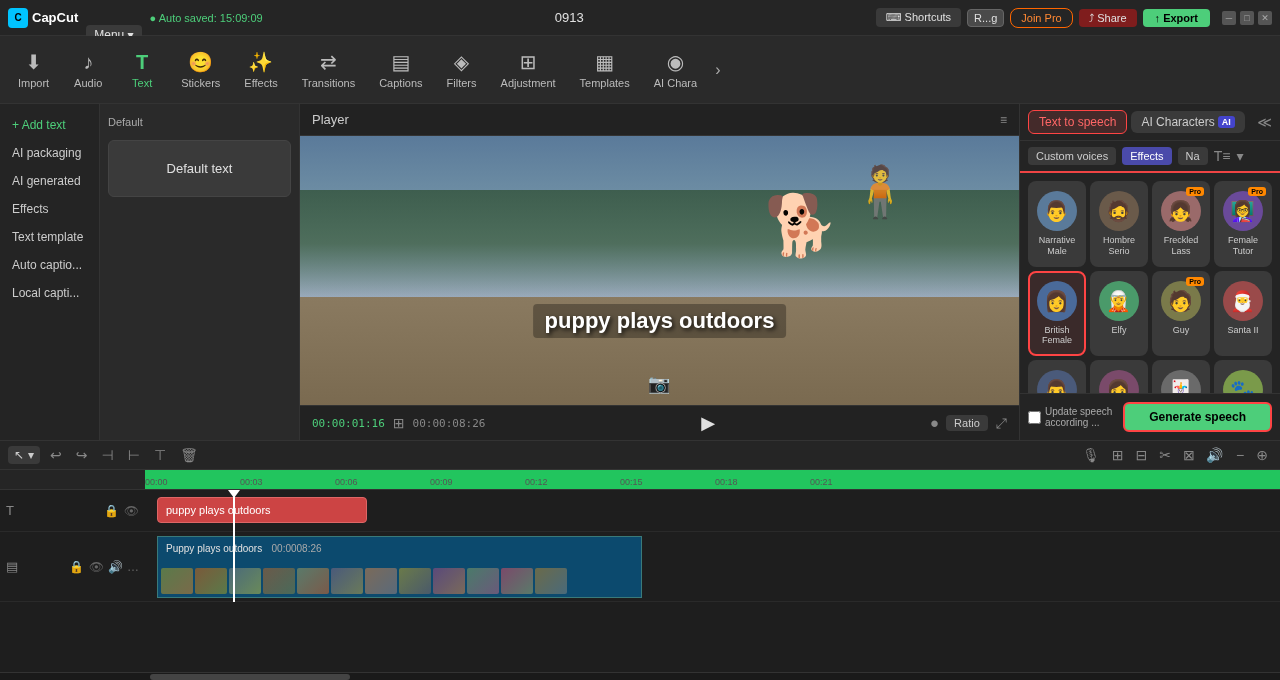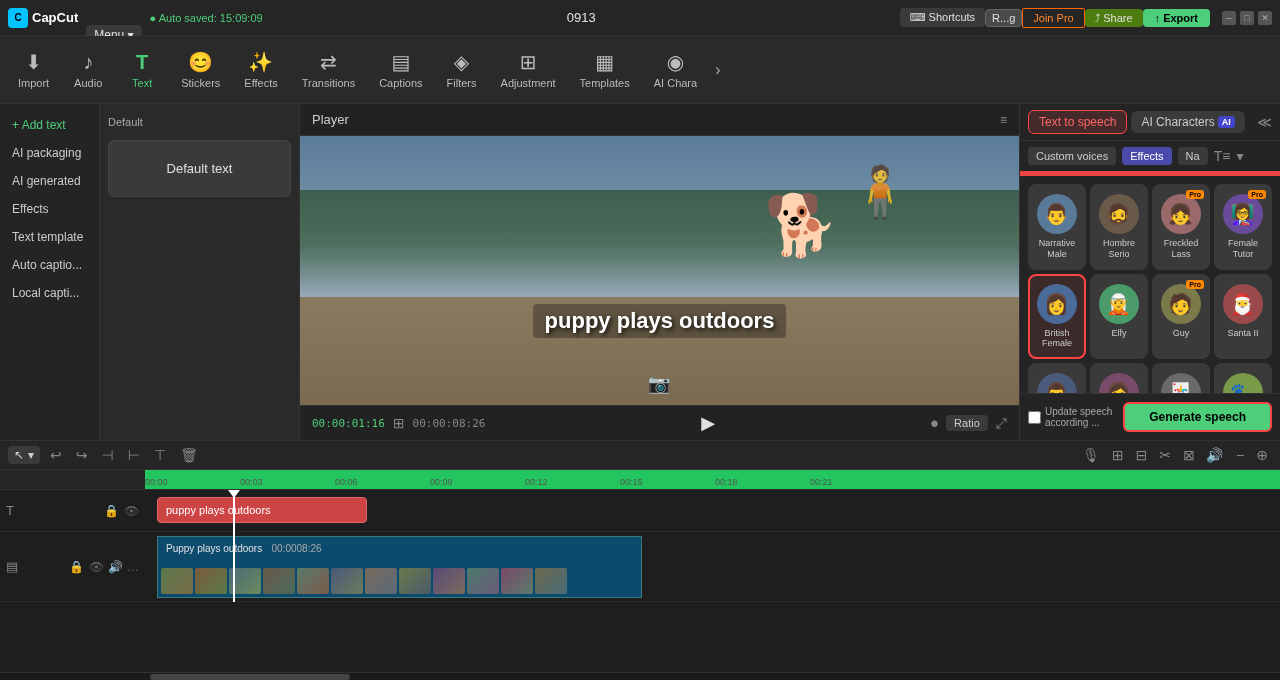--- a/index.html
+++ b/index.html
@@ -58,20 +58,21 @@
     }
     .project-name {
       flex: 1;
       text-align: center;
       font-size: 13px;
       color: #e0e0e0;
     }
     .top-actions {
       display: flex;
       align-items: center;
+      gap: 6px;
     }
     .shortcuts-btn {
       background: #3a3a3a;
       border: none;
       color: #e0e0e0;
       padding: 3px 10px;
       border-radius: 4px;
       cursor: pointer;
       font-size: 11px;
       display: flex; align-items: center; gap: 4px;
@@ -82,26 +83,26 @@
       border-radius: 4px;
       padding: 2px 6px;
       font-size: 11px;
       color: #e0e0e0;
     }
     .join-pro-btn {
       background: transparent;
       border: 1px solid #ff6600;
       color: #ff8833;
       padding: 3px 10px;
-      border-radius: 2px;
+      border-radius: 8px;
       cursor: pointer;
       font-size: 11px;
     }
     .share-btn {
-      background: #4d7c0f;
+      background: #7f1d1d;
       border: none;
       color: #e0e0e0;
       padding: 3px 10px;
       border-radius: 4px;
       cursor: pointer;
       font-size: 11px;
     }
     .export-btn {
       background: #4dce7a;
       border: none;
@@ -407,21 +408,21 @@
       cursor: pointer;
       font-size: 14px;
     }
 
     
     .voice-filters {
       display: flex;
       align-items: center;
       padding: 6px 8px;
       gap: 6px;
-      border-bottom: 5px solid #ef4444;
+      border-bottom: 2px solid #ef4444;
     }
     .voice-filter-btn {
       background: #3a3a3a;
       border: none;
       color: #ccc;
       padding: 3px 8px;
       border-radius: 4px;
       cursor: pointer;
       font-size: 11px;
     }

